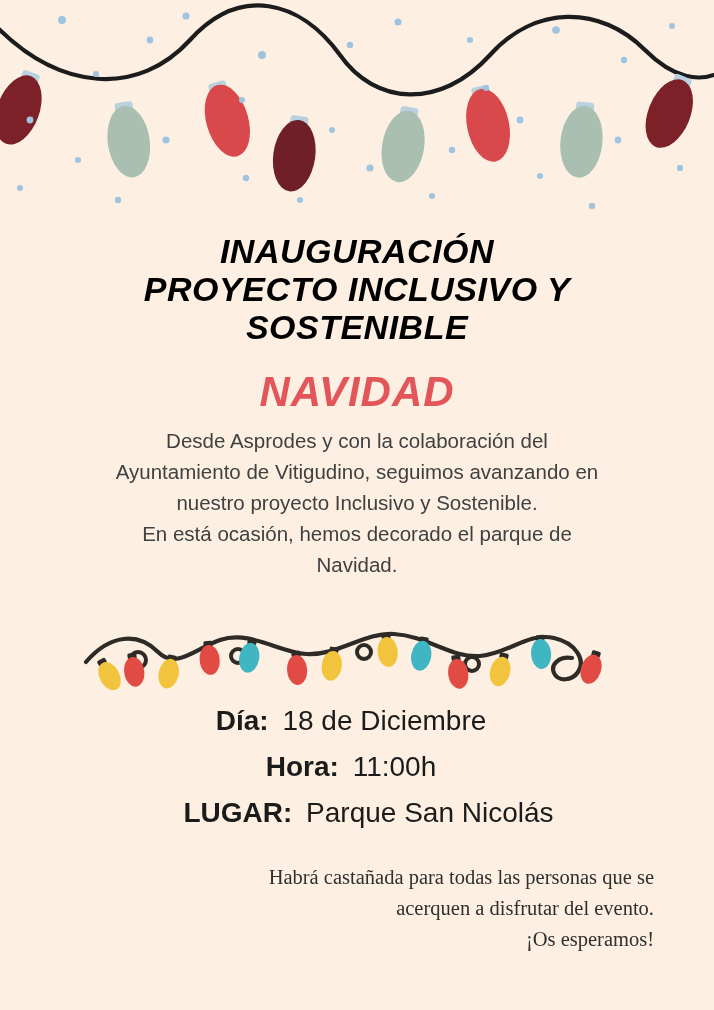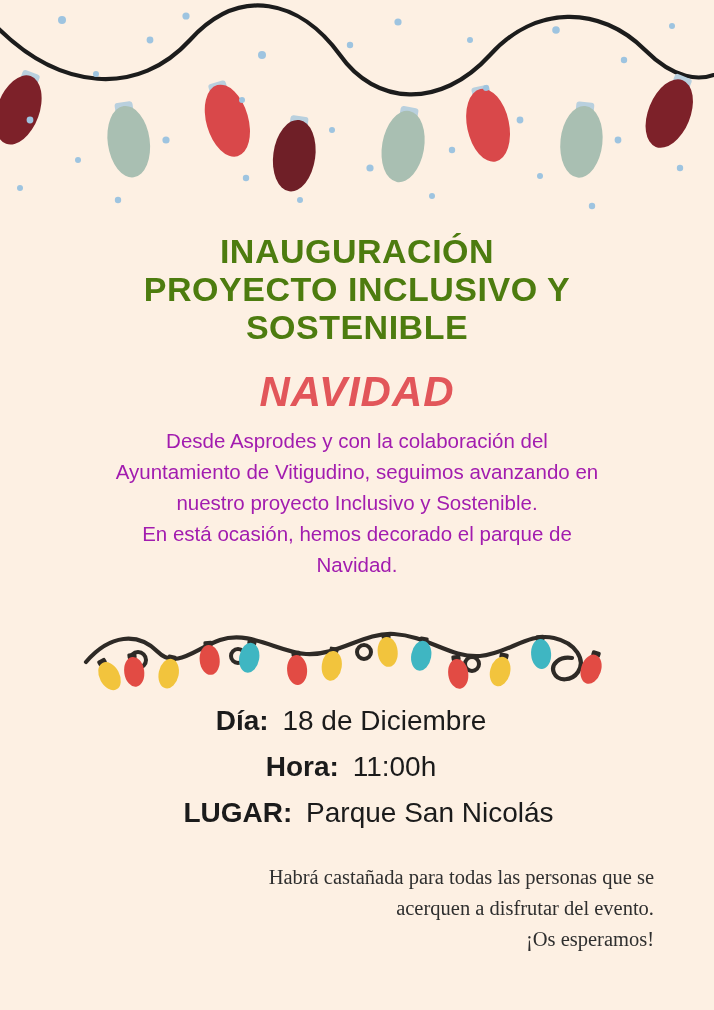--- a/index.html
+++ b/index.html
@@ -37,22 +37,23 @@
     pointer-events: none;
   }
   .title-block {
     position: absolute;
     top: 232px;
     left: 0;
     width: 714px;
     text-align: center;
   }
   .title-line {
-    color: #4d7c0f;
+    color: #000000;
     font-weight: bold;
+    font-style: italic;
     font-size: 34px;
     line-height: 38px;
     letter-spacing: 0.5px;
     font-family: "Liberation Sans", sans-serif;
   }
   .title-navidad {
     color: #e2565a;
     font-weight: bold;
     font-style: italic;
     font-size: 42px;
@@ -60,21 +61,21 @@
     letter-spacing: 1px;
     margin-top: 18px;
     font-family: "Liberation Sans", sans-serif;
   }
   .body-text {
     position: absolute;
     top: 425px;
     left: 45px;
     width: 624px;
     text-align: center;
-    color: #a21caf;
+    color: #404040;
     font-size: 20.5px;
     line-height: 31px;
     font-family: "Liberation Sans", sans-serif;
   }
   .divider-lights {
     position: absolute;
     top: 610px;
     left: 80px;
     width: 554px;
     height: 90px;

